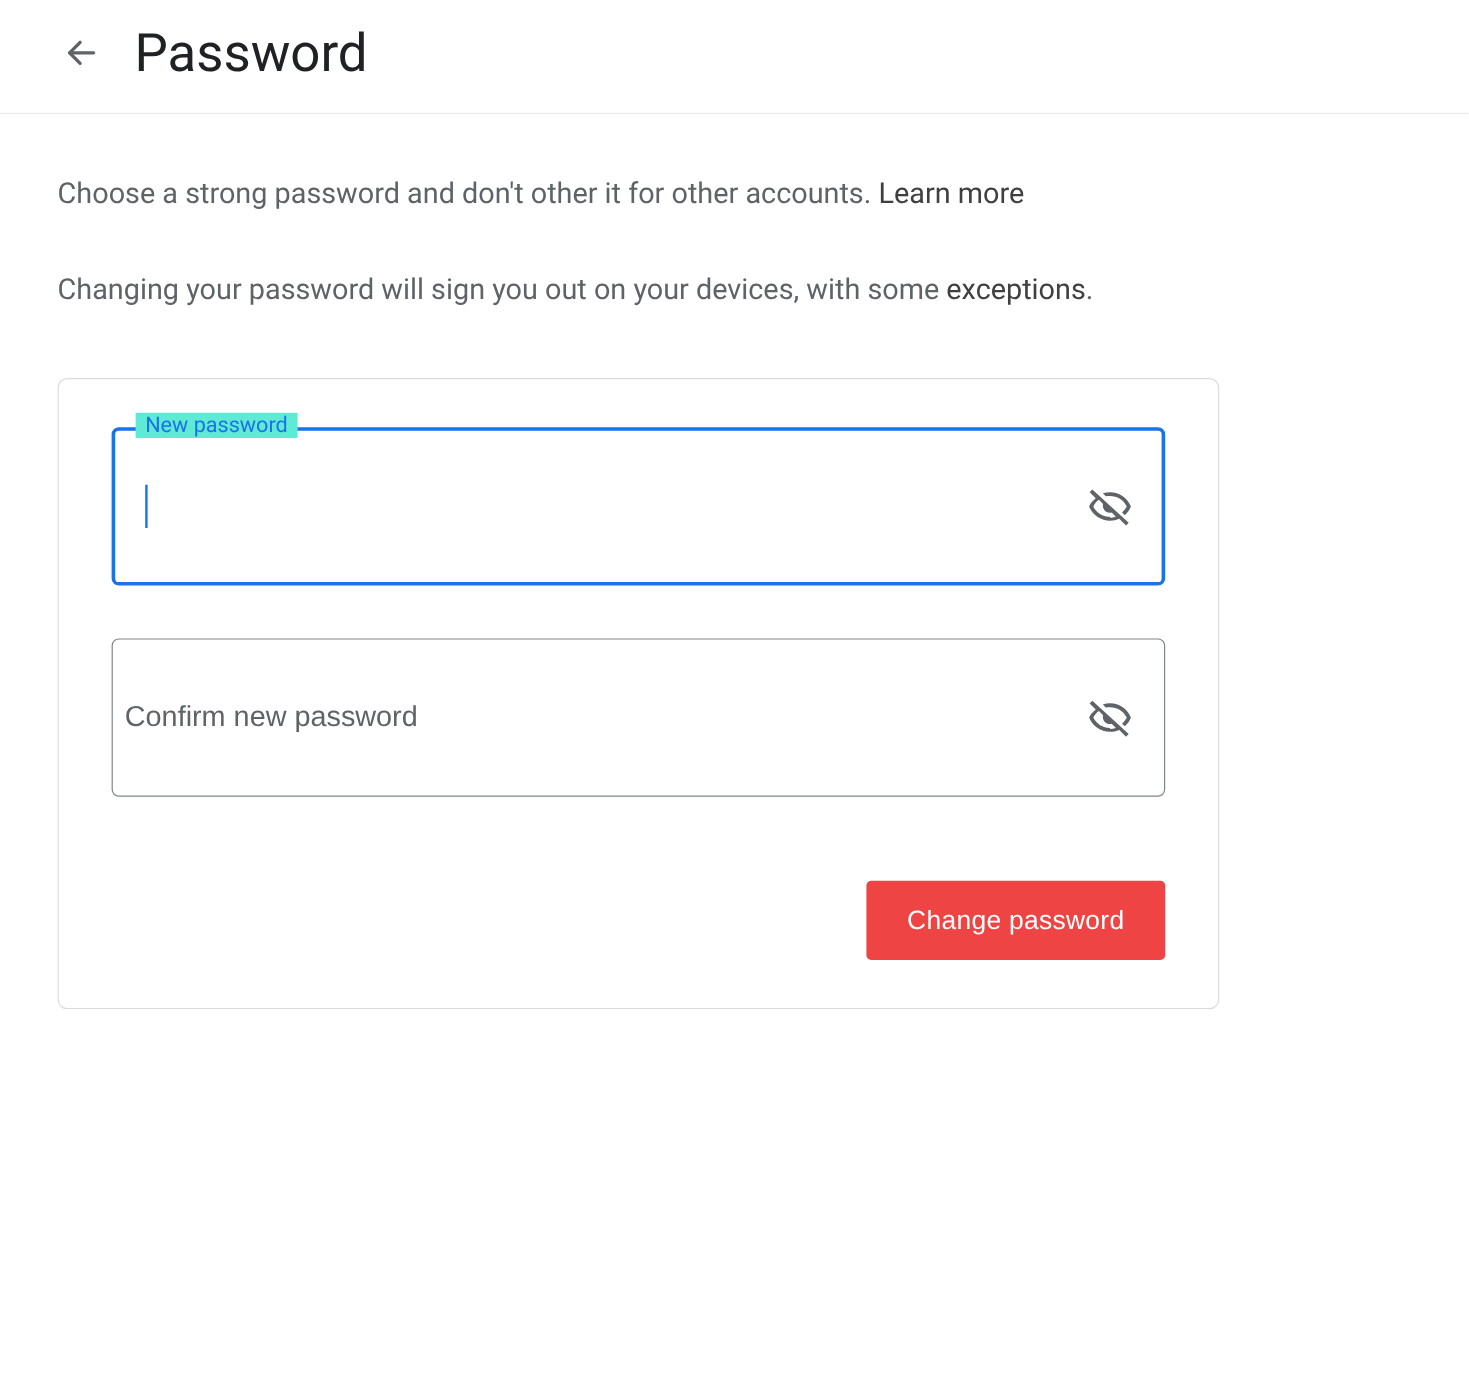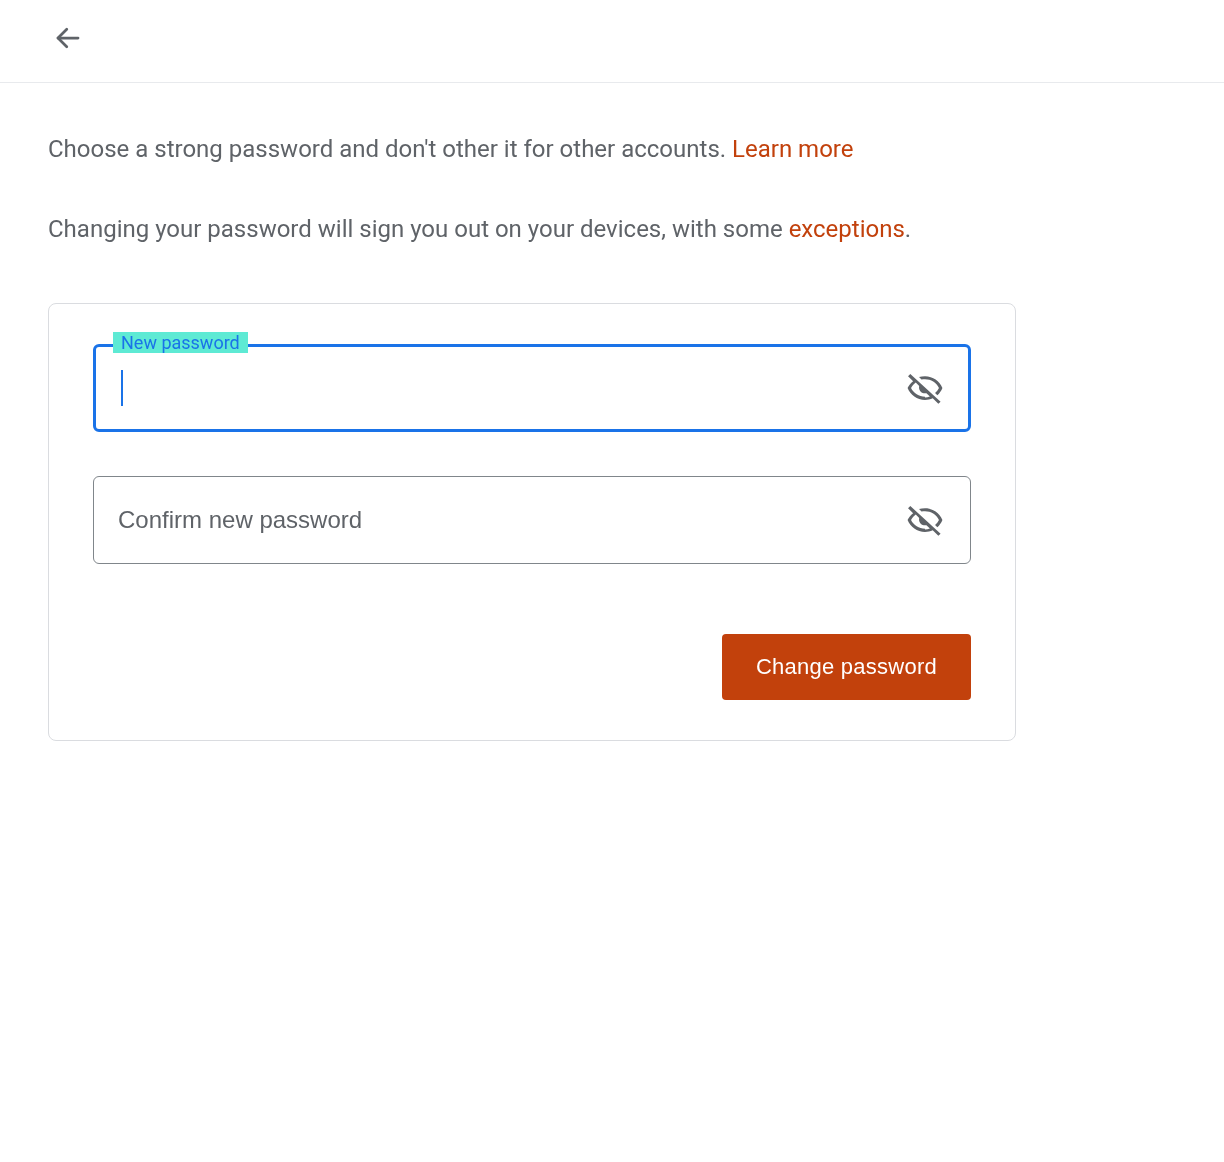--- a/index.html
+++ b/index.html
@@ -38,41 +38,41 @@
     max-width: 1064px;
   }
   .intro-text {
     font-size: 24px;
     line-height: 1.5;
     color: #5f6368;
     margin: 0 0 44px 0;
   }
   .intro-text.second { margin-bottom: 56px; margin-top: 12px; }
   .link {
-    color: #c2410c;
+    color: #404040;
     cursor: pointer;
   }
   .card {
     border: 1px solid #dadce0;
     border-radius: 8px;
     padding: 40px 44px 40px 44px;
   }
   .field-wrap {
     position: relative;
     margin-bottom: 44px;
   }
   .field {
     position: relative;
   }
   .input {
     width: 100%;
-    height: 88px;
+    height: 132px;
     border-radius: 6px;
     font-size: 24px;
-    padding: 0 84px 0 24px;
+    padding: 0 84px 0 10px;
     outline: none;
     background: #fff;
   }
   .input.focused {
     border: 3px solid #1a73e8;
   }
   .input.normal {
     border: 1px solid #80868b;
     color: #202124;
   }
@@ -128,41 +128,42 @@
   }
   .confirm-wrap {
     position: relative;
     margin-bottom: 70px;
   }
   .actions {
     display: flex;
     justify-content: flex-end;
   }
   .primary-btn {
-    background: #c2410c;
+    background: #ef4444;
     color: #fff;
     border: none;
     border-radius: 4px;
     font-size: 22px;
     font-weight: 500;
     padding: 20px 34px;
     cursor: pointer;
     letter-spacing: 0.25px;
   }
 </style>
 </head>
 <body>
 
 <div class="header">
   <div class="back-btn">
     <svg width="30" height="30" viewBox="0 0 24 24" fill="none" stroke="currentColor" stroke-width="2.2" stroke-linecap="round" stroke-linejoin="round">
       <line x1="20" y1="12" x2="4" y2="12"></line>
       <polyline points="11 5 4 12 11 19"></polyline>
     </svg>
   </div>
+  <div class="page-title">Password</div>
 </div>
 
 <div class="content">
 
   <p class="intro-text">
     <span>Choose a strong password and don't other it for other accounts. </span><span class="link">Learn more</span>
   </p>
 
   <p class="intro-text second">
     <span>Changing your password will sign you out on your devices, with some </span><span class="link">exceptions</span><span>.</span>

